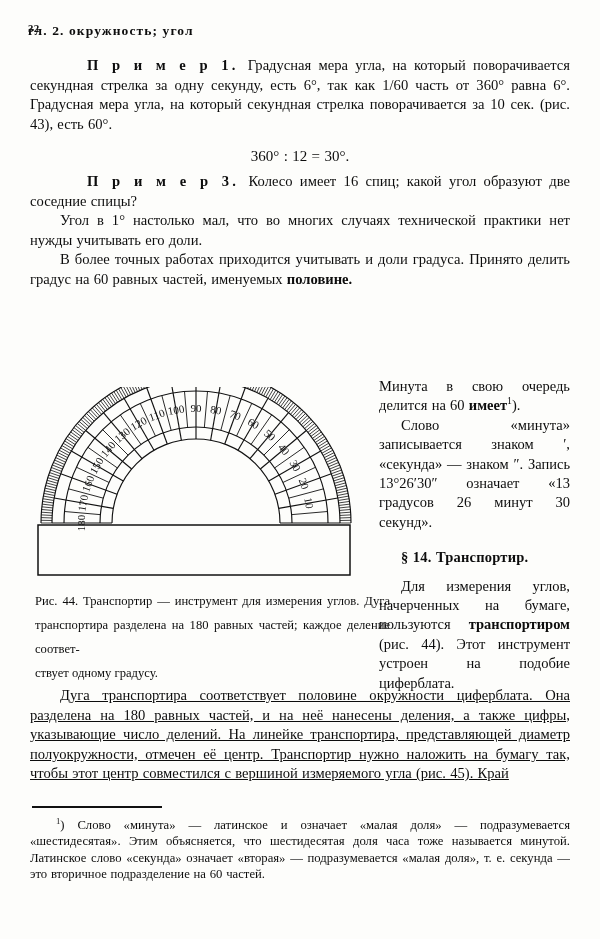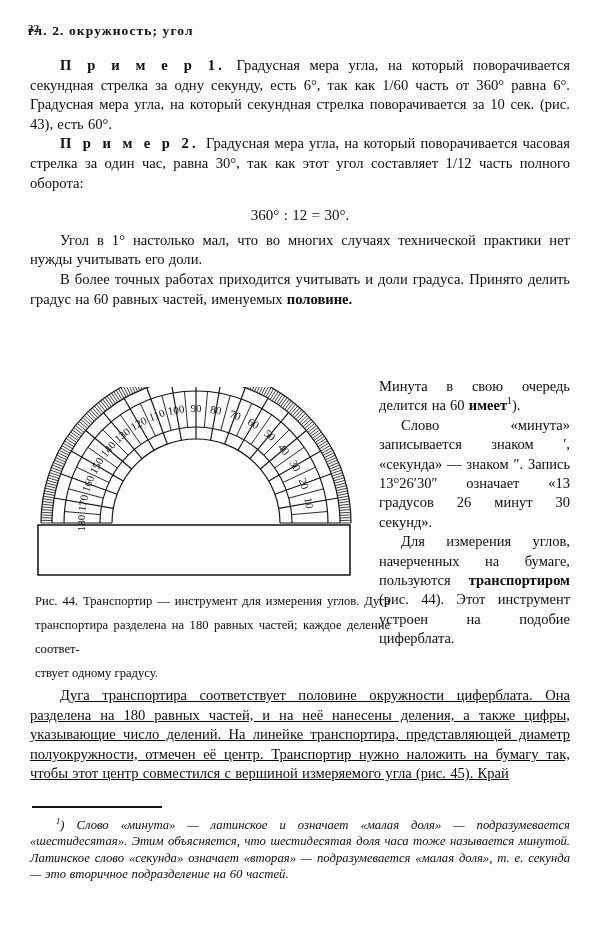--- a/index.html
+++ b/index.html
@@ -68,20 +68,21 @@
     text-align: justify;
     text-indent: 30px;
     word-spacing: 0.6px;
     hyphens: manual;
   }
   p.noindent { text-indent: 0; }
 
   .sp {
     letter-spacing: 3.2px;
     margin-right: 2px;
+    margin-left: 27px;
   }
   b, .bold { font-weight: bold; }
 
   .display {
     margin: 13px 0 5px 0;
     text-align: center;
     font-size: 15px;
     text-indent: 0;
   }
 
@@ -164,21 +165,20 @@
     width: 540px;
     text-decoration: underline;
   }
 
   
   .footnote {
     position: absolute;
     top: 806px;
     left: 30px;
     width: 540px;
-    font-style: italic;
   }
   .fnrule {
     width: 130px;
     height: 0;
     border-top: 2px solid #111;
     margin: 0 0 9px 2px;
   }
   .footnote p {
     font-size: 12.7px;
     line-height: 16.4px;
@@ -195,44 +195,45 @@
     <span class="folio">32</span>
     <span class="runtitle">гл. 2. окружность; угол</span>
   </div>
 
   <div class="body">
 
     <p>
       <span class="sp bold">П р и м е р  1.</span><span> Градусная мера угла, на который поворачивается секундная стрелка за одну секунду, есть 6°, так как 1/60 часть от 360° равна 6°. Градусная мера угла, на который секундная стрелка поворачивается за 10 сек. (рис. 43), есть 60°.</span>
     </p>
 
+
+    <p class="display">360° : 12 = 30°.</p>
+
     <p>
-      <span class="sp bold">П р и м е р  2.</span><span> Градусная мера угла, на который поворачивается часовая стрелка за один час, равна 30°, так как этот угол составляет 1/12 часть полного оборота:</span>
+      <span class="sp bold">П р и м е р  3.</span><span> Колесо имеет 16 спиц; какой угол образуют две соседние спицы?</span>
     </p>
-
-    <p class="display">360° : 12 = 30°.</p>
-
 
 
     <p>Угол в 1° настолько мал, что во многих случаях технической практики нет нужды учитывать его доли.</p>
 
     <p>
       <span>В более точных работах приходится учитывать и доли градуса. Принято делить градус на 60 равных частей, именуемых </span><b>половине.</b>
     </p>
   </div>
 
   <div class="figblock">
 
     <div class="rightcol">
       <p class="noindent">
         <span>Минута в свою очередь делится на 60 </span><b>имеет</b><sup class="fn">1</sup><span>).</span>
       </p>
 
       <p>Слово «минута» записывается знаком ′, «секунда» — знаком ″. Запись 13°26′30″ означает «13 градусов 26 минут 30 секунд».</p>
 
+      <p class="sectitle">§ 14. Транспортир.</p>
 
       <p>
         <span>Для измерения углов, начерченных на бумаге, пользуются </span><b>транспортиром</b><span> (рис. 44). Этот инструмент устроен на подобие циферблата.</span>
       </p>
     </div>
 
     <div class="figure">
       <svg width="326" height="195" viewBox="0 0 326 195">
         <defs>
           <clipPath id="upperhalf">

